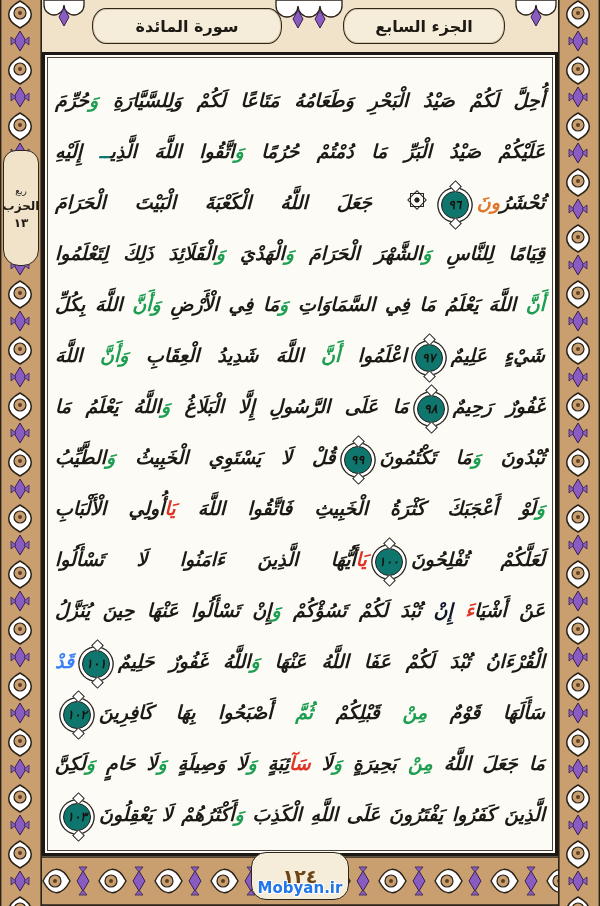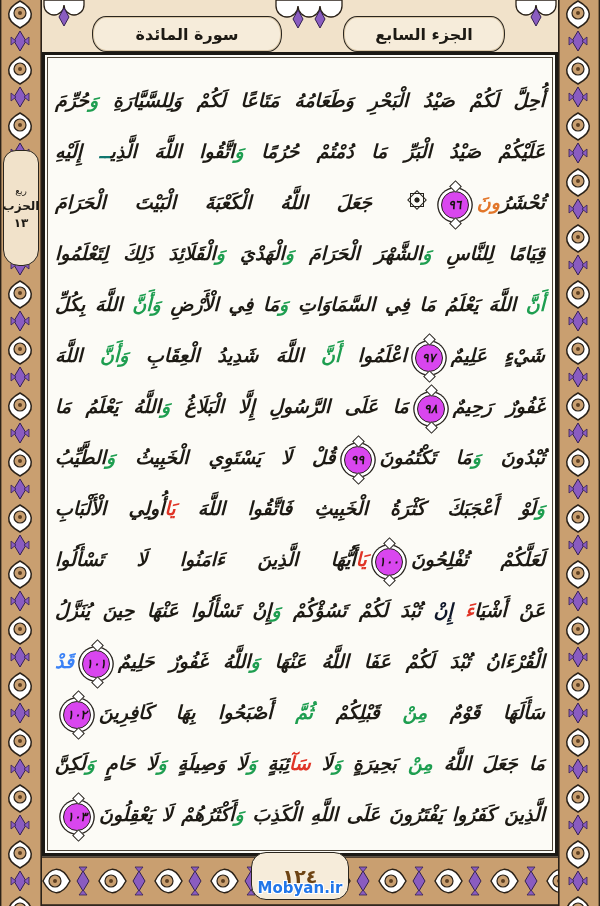--- a/index.html
+++ b/index.html
@@ -12,32 +12,32 @@
   body{position:relative;background:var(--cream);font-family:"DejaVu Sans",sans-serif;
        box-shadow:inset 0 0 0 1px #4a4238;}
   svg{display:block;}
   .strip{position:absolute;z-index:1;}
   .strip.left{left:0;top:0;}
   .strip.right{right:0;top:0;}
   .strip.bottom{left:42px;top:856px;}
   .header-band{position:absolute;left:42px;top:0;width:516px;height:52px;z-index:2;background:var(--cream);}
   .cartouche{position:absolute;top:8px;height:36px;background:var(--cream-light);
     border:1.6px solid #2a251d;border-radius:14px/17px;display:flex;align-items:center;justify-content:center;
-    font-weight:bold;font-size:16px;color:var(--ink);z-index:4;box-shadow:inset 0 0 0 1px #d9c6a6;margin-top:8px;}
+    font-weight:bold;font-size:16px;color:var(--ink);z-index:4;box-shadow:inset 0 0 0 1px #d9c6a6;}
   .cartouche.juz{left:343px;width:162px;}
   .cartouche.surah{left:92px;width:190px;}
   .text-area{position:absolute;left:42px;top:52px;right:42px;bottom:50px;background:var(--paper);
     border:3px solid #1c1914;z-index:2;}
   .text-area::before{content:'';position:absolute;inset:2px;border:1px solid #4a4236;pointer-events:none;}
   .lines{position:absolute;inset:0;padding:20px 10px;display:flex;flex-direction:column;justify-content:space-between;font-style:italic;}
   .qline{direction:rtl;unicode-bidi:embed;text-align:justify;text-align-last:justify;
     height:51px;line-height:51px;font-size:19px;font-weight:bold;color:var(--ink);white-space:nowrap;}
   .qline span{vertical-align:baseline;}
   .vmark{display:inline-flex;align-items:center;justify-content:center;width:28px;height:28px;
-    border:1.5px solid #26221c;border-radius:50%;background:#d946ef;margin:0 8px;position:relative;
+    border:1.5px solid #26221c;border-radius:50%;background:#0f766e;margin:0 8px;position:relative;
     vertical-align:middle;box-shadow:0 0 0 2.5px #fff,0 0 0 3.8px #26221c;line-height:normal;}
   .vmark::before,.vmark::after{content:'';position:absolute;left:50%;margin-left:-3.5px;width:7px;height:7px;
     background:#fff;border:1.2px solid #26221c;transform:rotate(45deg);}
   .vmark::before{top:-10px;}
   .vmark::after{bottom:-10px;}
   .vnum{font-size:12.5px;font-weight:bold;color:#16130e;letter-spacing:-1px;}
   .hizb{display:inline-block;width:18px;height:18px;position:relative;margin:0 7px;vertical-align:-2px;
     background:radial-gradient(circle,#26221c 2.2px,transparent 3px);}
   .hizb::before,.hizb::after{content:'';position:absolute;inset:2px;border:1.5px solid #26221c;}
   .hizb::after{transform:rotate(45deg);}

